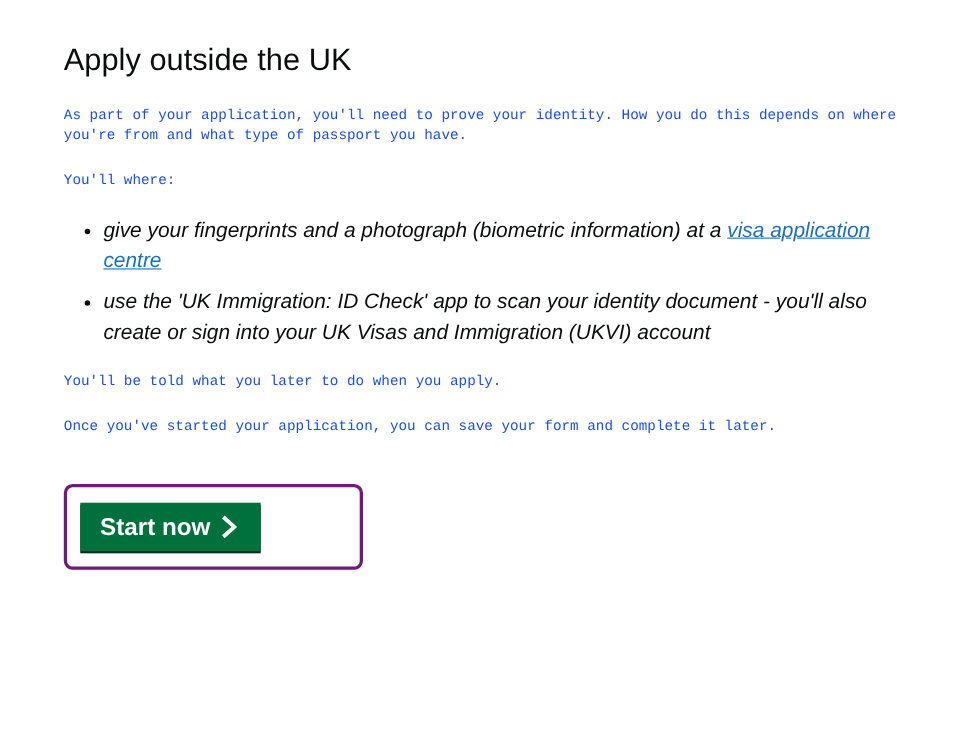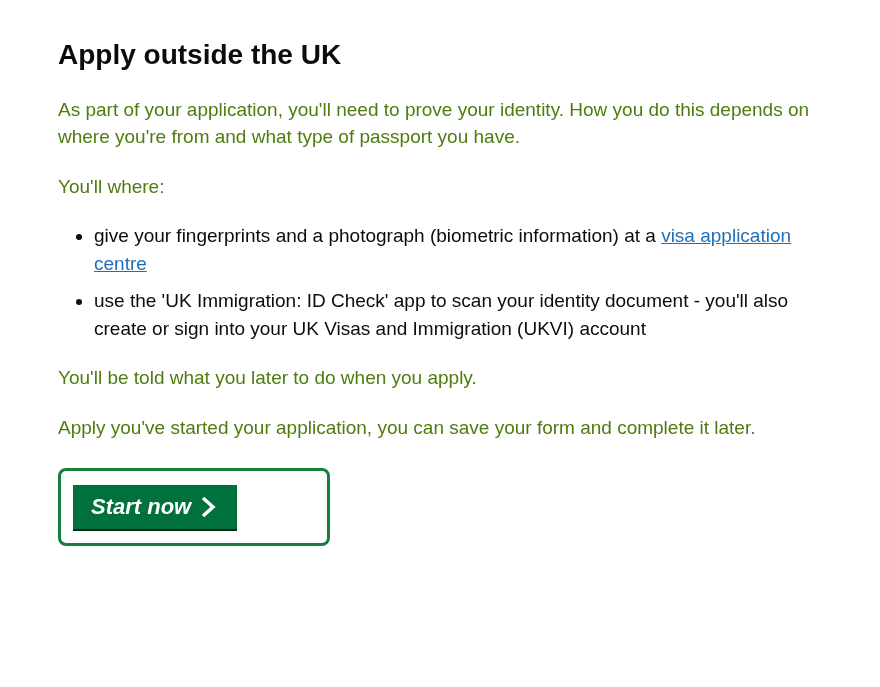--- a/index.html
+++ b/index.html
@@ -9,51 +9,52 @@
     }
     body {
       font-family: Arial, Helvetica, sans-serif;
       color: #0b0c0c;
       background: #ffffff;
       width: 880px;
       padding: 38px 58px 40px 58px;
     }
     h2 {
       font-size: 28px;
-      font-weight: bold;
+      font-weight: normal;
       margin-bottom: 24px;
       line-height: 1.2;
     }
     p {
-      font-size: 19px;
+      font-size: 13px;
       line-height: 1.45;
       margin-bottom: 22px;
-      color: #4d7c0f;
+      color: #1d4ed8;
+      font-family: Liberation Mono, monospace;
     }
     ul {
       font-size: 19px;
       line-height: 1.45;
       margin-bottom: 22px;
       padding-left: 36px;
       list-style-type: disc;
     }
     li {
       margin-bottom: 10px;
+      font-style: italic;
     }
     a {
       color: #1d70b8;
       text-decoration: underline;
     }
     .highlight-box {
       display: inline-block;
-      border: 3px solid #15803d;
+      border: 3px solid #701a75;
       border-radius: 8px;
       padding: 14px 90px 14px 12px;
-      margin-top: 4px;
-      font-style: italic;
+      margin-top: 20px;
     }
     .start-button {
       display: inline-flex;
       align-items: center;
       background: #00703c;
       color: #ffffff;
       font-size: 22px;
       font-weight: bold;
       padding: 11px 18px 11px 18px;
       border: none;
@@ -79,21 +80,21 @@
 
 <ul>
   <li>
     <span>give your fingerprints and a photograph (biometric information) at a </span><a href="#">visa application centre</a>
   </li>
   <li>use the 'UK Immigration: ID Check' app to scan your identity document - you'll also create or sign into your UK Visas and Immigration (UKVI) account</li>
 </ul>
 
 <p>You'll be told what you later to do when you apply.</p>
 
-<p>Apply you've started your application, you can save your form and complete it later.</p>
+<p>Once you've started your application, you can save your form and complete it later.</p>
 
 <div class="highlight-box">
   <a href="#" class="start-button">
     <span>Start now</span>
     <svg width="18" height="22" viewBox="0 0 18 22" fill="none">
       <path d="M2 2 L12 11 L2 20" stroke="#ffffff" stroke-width="3.5" fill="none"></path>
     </svg>
   </a>
 </div>
 

